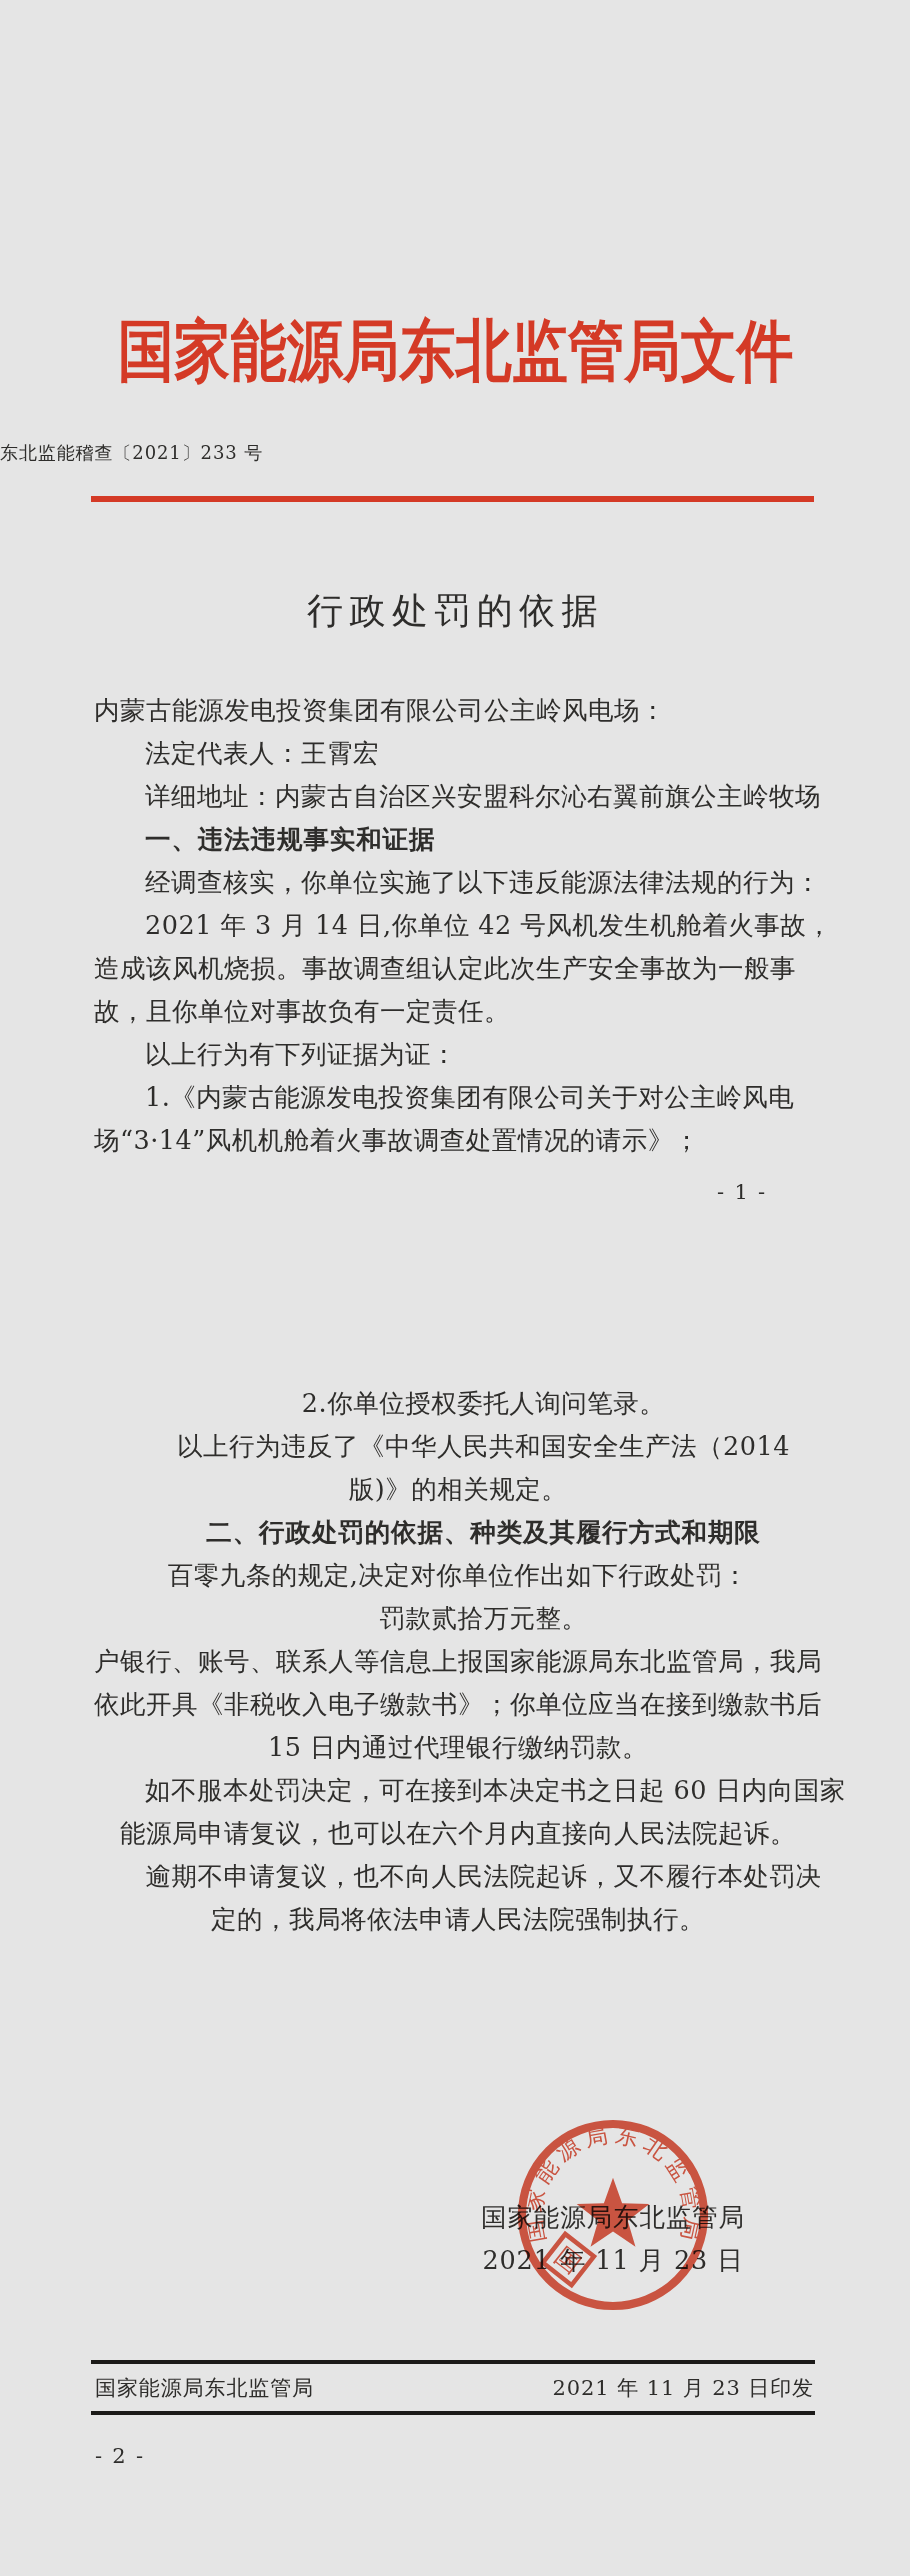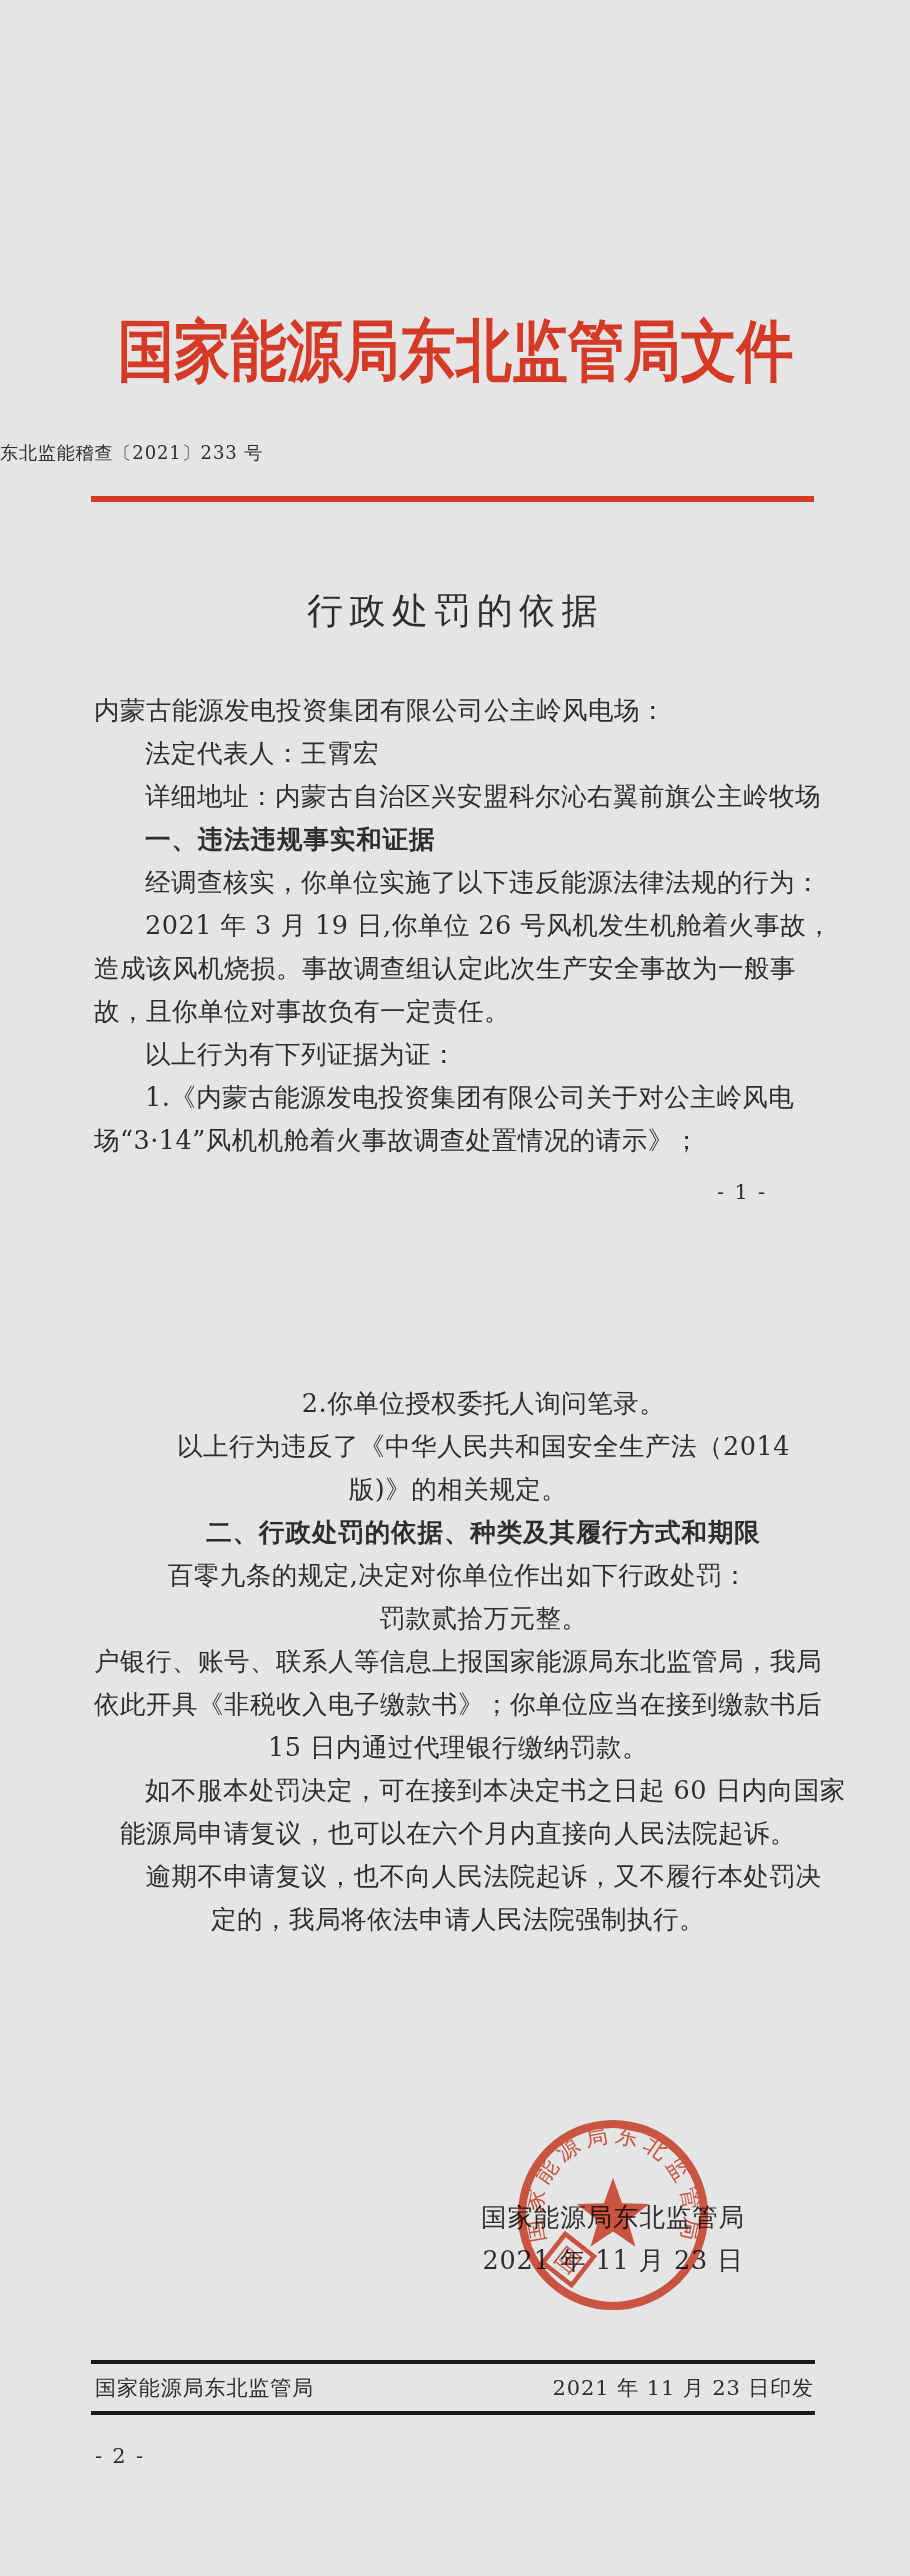--- a/index.html
+++ b/index.html
@@ -53,21 +53,21 @@
   <div class="doc-number">东北监能稽查〔2021〕233 号</div>
   <div class="red-rule"></div>
   <div class="doc-title">行政处罚的依据</div>
 
   <div class="body-block" id="p1body">
     <div class="l">内蒙古能源发电投资集团有限公司公主岭风电场：</div>
     <div class="l ind">法定代表人：王霄宏</div>
     <div class="l ind">详细地址：内蒙古自治区兴安盟科尔沁右翼前旗公主岭牧场</div>
     <div class="l ind h">一、违法违规事实和证据</div>
     <div class="l ind">经调查核实，你单位实施了以下违反能源法律法规的行为：</div>
-    <div class="l ind">2021 年 3 月 19 日,你单位 26 号风机发生机舱着火事故，</div>
+    <div class="l ind">2021 年 3 月 14 日,你单位 42 号风机发生机舱着火事故，</div>
     <div class="l">造成该风机烧损。事故调查组认定此次生产安全事故为一般事</div>
     <div class="l">故，且你单位对事故负有一定责任。</div>
     <div class="l ind">以上行为有下列证据为证：</div>
     <div class="l ind">1.《内蒙古能源发电投资集团有限公司关于对公主岭风电</div>
     <div class="l">场“3·14”风机机舱着火事故调查处置情况的请示》；</div>
   </div>
   <div class="pagenum" id="pn1">- 1 -</div>
 
   <div class="body-block" id="p2body">
     <div class="l ind">2.你单位授权委托人询问笔录。</div>

